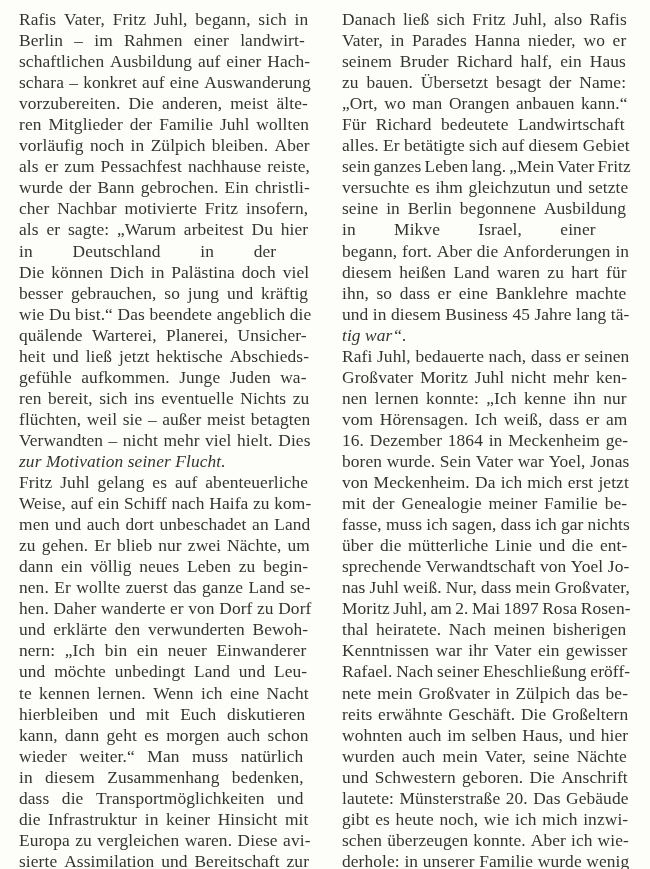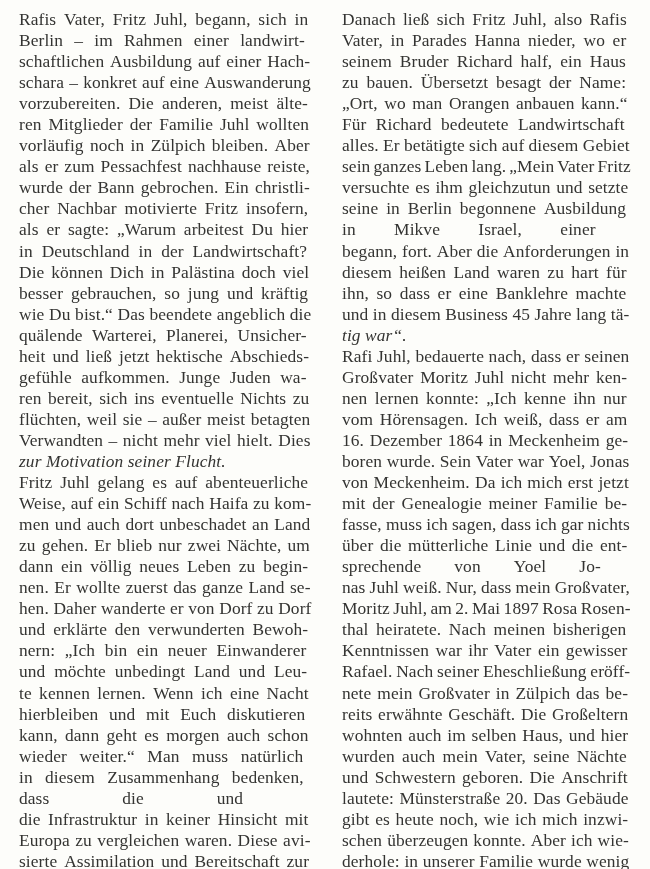--- a/index.html
+++ b/index.html
@@ -65,21 +65,21 @@
         <div class="line"><span>Berlin</span><span>–</span><span>im</span><span>Rahmen</span><span>einer</span><span>landwirt-</span></div>
         <div class="line"><span>schaftlichen</span><span>Ausbildung</span><span>auf</span><span>einer</span><span>Hach-</span></div>
         <div class="line"><span>schara</span><span>–</span><span>konkret</span><span>auf</span><span>eine</span><span>Auswanderung</span></div>
         <div class="line"><span>vorzubereiten.</span><span>Die</span><span>anderen,</span><span>meist</span><span>älte-</span></div>
         <div class="line"><span>ren</span><span>Mitglieder</span><span>der</span><span>Familie</span><span>Juhl</span><span>wollten</span></div>
         <div class="line"><span>vorläufig</span><span>noch</span><span>in</span><span>Zülpich</span><span>bleiben.</span><span>Aber</span></div>
         <div class="line"><span>als</span><span>er</span><span>zum</span><span>Pessachfest</span><span>nachhause</span><span>reiste,</span></div>
         <div class="line"><span>wurde</span><span>der</span><span>Bann</span><span>gebrochen.</span><span>Ein</span><span>christli-</span></div>
         <div class="line"><span>cher</span><span>Nachbar</span><span>motivierte</span><span>Fritz</span><span>insofern,</span></div>
         <div class="line"><span>als</span><span>er</span><span>sagte:</span><span>„Warum</span><span>arbeitest</span><span>Du</span><span>hier</span></div>
-        <div class="line"><span>in</span><span>Deutschland</span><span>in</span><span>der</span><span>Landwirtschaft?</span></div>
+        <div class="line"><span>in</span><span>Deutschland</span><span>in</span><span>der</span></div>
         <div class="line"><span>Die</span><span>können</span><span>Dich</span><span>in</span><span>Palästina</span><span>doch</span><span>viel</span></div>
         <div class="line"><span>besser</span><span>gebrauchen,</span><span>so</span><span>jung</span><span>und</span><span>kräftig</span></div>
         <div class="line"><span>wie</span><span>Du</span><span>bist.“</span><span>Das</span><span>beendete</span><span>angeblich</span><span>die</span></div>
         <div class="line"><span>quälende</span><span>Warterei,</span><span>Planerei,</span><span>Unsicher-</span></div>
         <div class="line"><span>heit</span><span>und</span><span>ließ</span><span>jetzt</span><span>hektische</span><span>Abschieds-</span></div>
         <div class="line"><span>gefühle</span><span>aufkommen.</span><span>Junge</span><span>Juden</span><span>wa-</span></div>
         <div class="line"><span>ren</span><span>bereit,</span><span>sich</span><span>ins</span><span>eventuelle</span><span>Nichts</span><span>zu</span></div>
         <div class="line"><span>flüchten,</span><span>weil</span><span>sie</span><span>–</span><span>außer</span><span>meist</span><span>betagten</span></div>
         <div class="line"><span>Verwandten</span><span>–</span><span>nicht</span><span>mehr</span><span>viel</span><span>hielt.</span><span>Dies</span></div>
         <div class="line last">zur Motivation seiner Flucht.</div>
@@ -93,21 +93,21 @@
         <div class="line"><span>nen.</span><span>Er</span><span>wollte</span><span>zuerst</span><span>das</span><span>ganze</span><span>Land</span><span>se-</span></div>
         <div class="line"><span>hen.</span><span>Daher</span><span>wanderte</span><span>er</span><span>von</span><span>Dorf</span><span>zu</span><span>Dorf</span></div>
         <div class="line"><span>und</span><span>erklärte</span><span>den</span><span>verwunderten</span><span>Bewoh-</span></div>
         <div class="line"><span>nern:</span><span>„Ich</span><span>bin</span><span>ein</span><span>neuer</span><span>Einwanderer</span></div>
         <div class="line"><span>und</span><span>möchte</span><span>unbedingt</span><span>Land</span><span>und</span><span>Leu-</span></div>
         <div class="line"><span>te</span><span>kennen</span><span>lernen.</span><span>Wenn</span><span>ich</span><span>eine</span><span>Nacht</span></div>
         <div class="line"><span>hierbleiben</span><span>und</span><span>mit</span><span>Euch</span><span>diskutieren</span></div>
         <div class="line"><span>kann,</span><span>dann</span><span>geht</span><span>es</span><span>morgen</span><span>auch</span><span>schon</span></div>
         <div class="line"><span>wieder</span><span>weiter.“</span><span>Man</span><span>muss</span><span>natürlich</span></div>
         <div class="line"><span>in</span><span>diesem</span><span>Zusammenhang</span><span>bedenken,</span></div>
-        <div class="line"><span>dass</span><span>die</span><span>und</span></div>
+        <div class="line"><span>dass</span><span>die</span><span>Transportmöglichkeiten</span><span>und</span></div>
         <div class="line"><span>die</span><span>Infrastruktur</span><span>in</span><span>keiner</span><span>Hinsicht</span><span>mit</span></div>
         <div class="line"><span>Europa</span><span>zu</span><span>vergleichen</span><span>waren.</span><span>Diese</span><span>avi-</span></div>
         <div class="line"><span>sierte</span><span>Assimilation</span><span>und</span><span>Bereitschaft</span><span>zur</span></div>
       </div>
     </div>
   <div class="column col-right">
       <div>
         <div class="line"><span>Danach</span><span>ließ</span><span>sich</span><span>Fritz</span><span>Juhl,</span><span>also</span><span>Rafis</span></div>
         <div class="line"><span>Vater,</span><span>in</span><span>Parades</span><span>Hanna</span><span>nieder,</span><span>wo</span><span>er</span></div>
         <div class="line"><span>seinem</span><span>Bruder</span><span>Richard</span><span>half,</span><span>ein</span><span>Haus</span></div>
@@ -129,21 +129,21 @@
         <div class="line"><span>Rafi</span><span>Juhl,</span><span>bedauerte</span><span>nach,</span><span>dass</span><span>er</span><span>seinen</span></div>
         <div class="line"><span>Großvater</span><span>Moritz</span><span>Juhl</span><span>nicht</span><span>mehr</span><span>ken-</span></div>
         <div class="line"><span>nen</span><span>lernen</span><span>konnte:</span><span>„Ich</span><span>kenne</span><span>ihn</span><span>nur</span></div>
         <div class="line"><span>vom</span><span>Hörensagen.</span><span>Ich</span><span>weiß,</span><span>dass</span><span>er</span><span>am</span></div>
         <div class="line"><span>16.</span><span>Dezember</span><span>1864</span><span>in</span><span>Meckenheim</span><span>ge-</span></div>
         <div class="line"><span>boren</span><span>wurde.</span><span>Sein</span><span>Vater</span><span>war</span><span>Yoel,</span><span>Jonas</span></div>
         <div class="line"><span>von</span><span>Meckenheim.</span><span>Da</span><span>ich</span><span>mich</span><span>erst</span><span>jetzt</span></div>
         <div class="line"><span>mit</span><span>der</span><span>Genealogie</span><span>meiner</span><span>Familie</span><span>be-</span></div>
         <div class="line"><span>fasse,</span><span>muss</span><span>ich</span><span>sagen,</span><span>dass</span><span>ich</span><span>gar</span><span>nichts</span></div>
         <div class="line"><span>über</span><span>die</span><span>mütterliche</span><span>Linie</span><span>und</span><span>die</span><span>ent-</span></div>
-        <div class="line"><span>sprechende</span><span>von</span><span>Yoel</span><span>Jo-</span></div>
+        <div class="line"><span>sprechende</span><span>Verwandtschaft</span><span>von</span><span>Yoel</span><span>Jo-</span></div>
         <div class="line"><span>nas</span><span>Juhl</span><span>weiß.</span><span>Nur,</span><span>dass</span><span>mein</span><span>Großvater,</span></div>
         <div class="line"><span>Moritz</span><span>Juhl,</span><span>am</span><span>2.</span><span>Mai</span><span>1897</span><span>Rosa</span><span>Rosen-</span></div>
         <div class="line"><span>thal</span><span>heiratete.</span><span>Nach</span><span>meinen</span><span>bisherigen</span></div>
         <div class="line"><span>Kenntnissen</span><span>war</span><span>ihr</span><span>Vater</span><span>ein</span><span>gewisser</span></div>
         <div class="line"><span>Rafael.</span><span>Nach</span><span>seiner</span><span>Eheschließung</span><span>eröff-</span></div>
         <div class="line"><span>nete</span><span>mein</span><span>Großvater</span><span>in</span><span>Zülpich</span><span>das</span><span>be-</span></div>
         <div class="line"><span>reits</span><span>erwähnte</span><span>Geschäft.</span><span>Die</span><span>Großeltern</span></div>
         <div class="line"><span>wohnten</span><span>auch</span><span>im</span><span>selben</span><span>Haus,</span><span>und</span><span>hier</span></div>
         <div class="line"><span>wurden</span><span>auch</span><span>mein</span><span>Vater,</span><span>seine</span><span>Nächte</span></div>
         <div class="line"><span>und</span><span>Schwestern</span><span>geboren.</span><span>Die</span><span>Anschrift</span></div>

